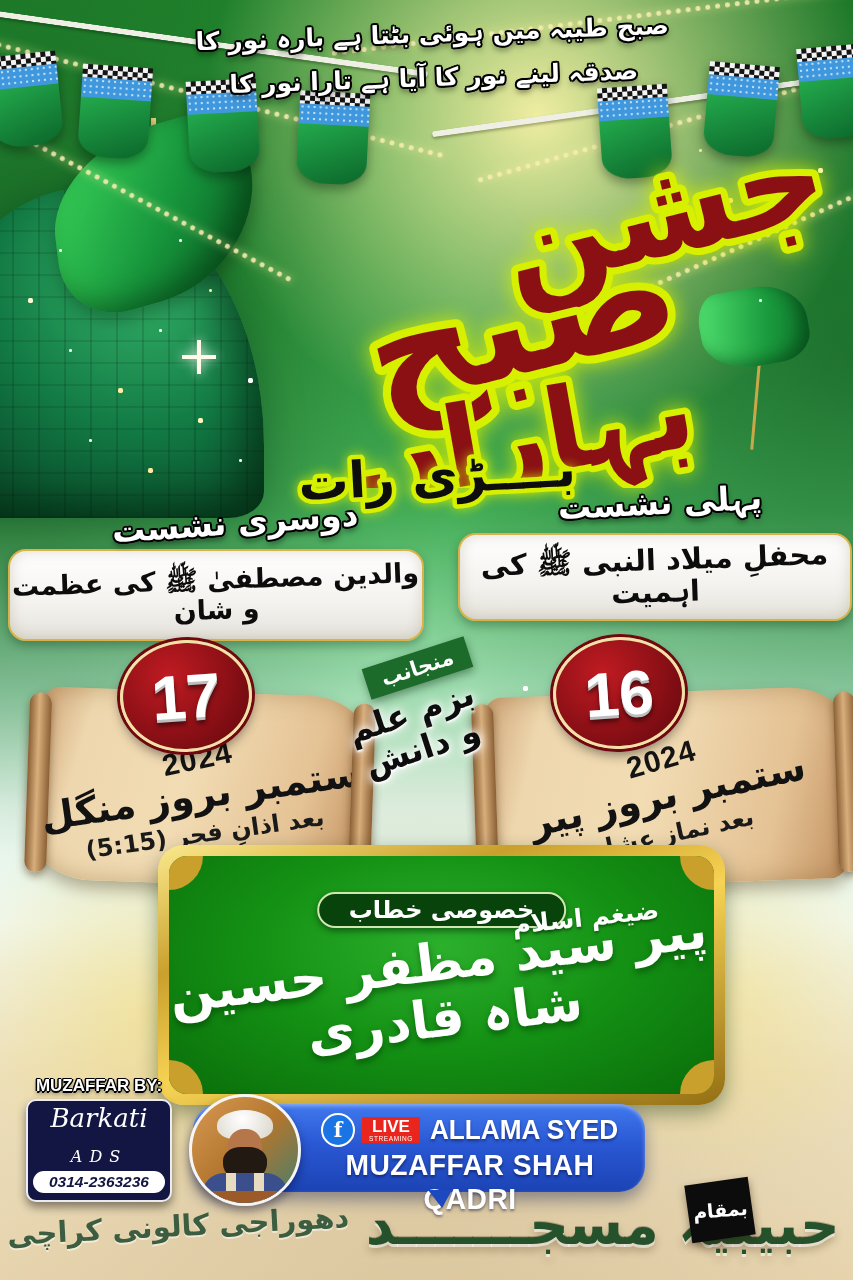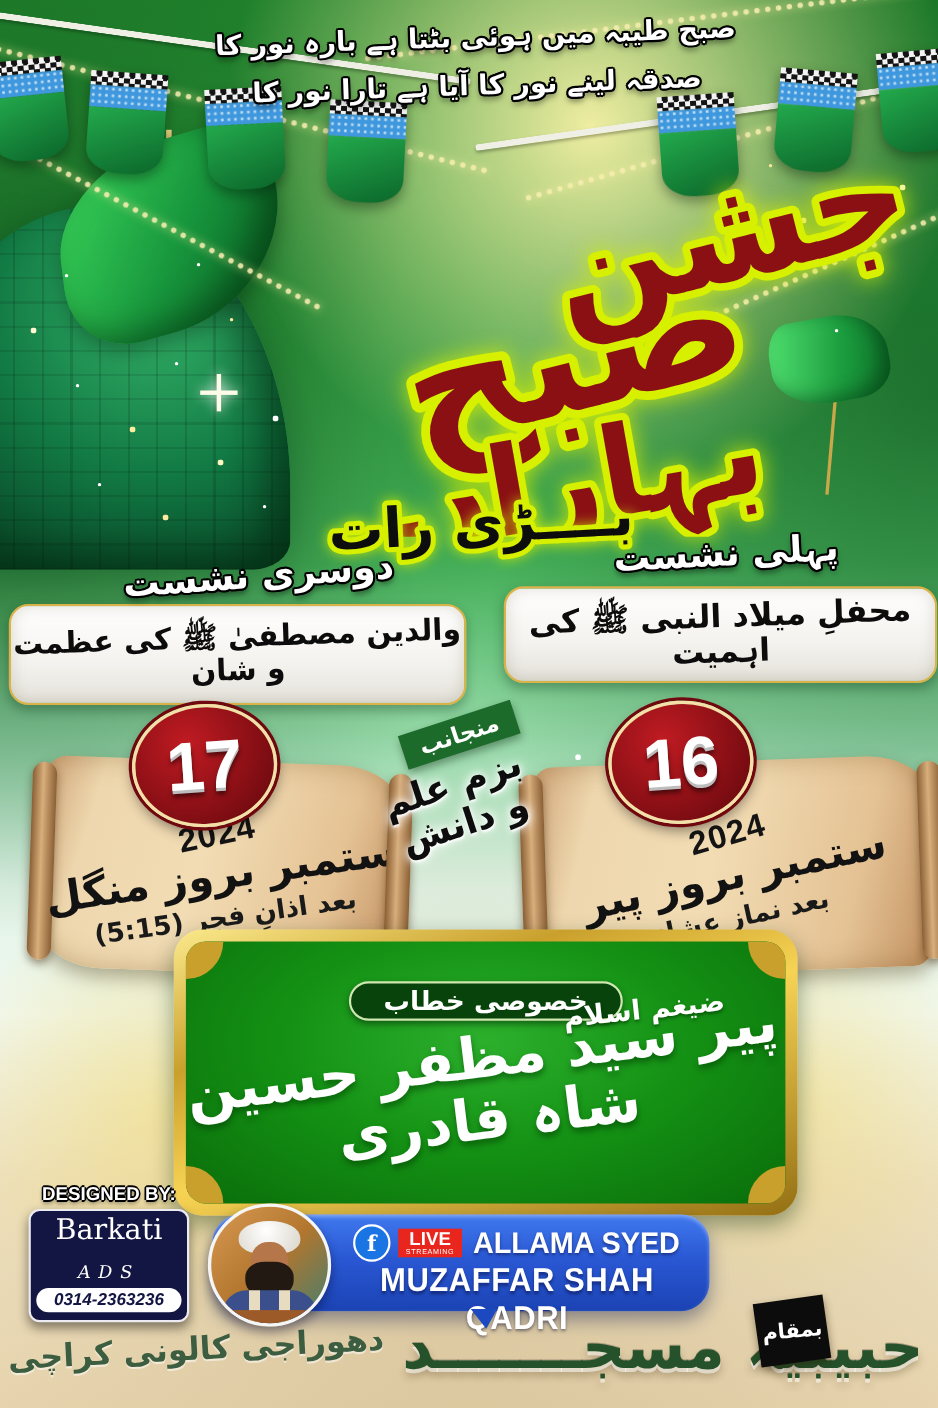--- a/index.html
+++ b/index.html
@@ -165,21 +165,21 @@
     font-size:52px;font-weight:800;line-height:1.08;transform:rotate(-7deg);direction:rtl;
     text-shadow:0 4px 6px rgba(0,60,0,.55);}
 
   
   .designed{position:absolute;left:26px;top:1076px;width:146px;text-align:center;z-index:8;}
   .dlabel{font-family:"Liberation Sans",sans-serif;font-size:17px;font-weight:800;
     color:#fff;text-shadow:1.5px 0 0 #000,-1.5px 0 0 #000,0 1.5px 0 #000,0 -1.5px 0 #000,
     1px 1px 0 #000,-1px -1px 0 #000,0 3px 4px rgba(0,0,0,.6);}
   .dbox{margin-top:3px;background:#131642;border:2px solid #ecebf2;border-radius:10px;
     padding:4px 5px 7px;box-shadow:0 5px 10px rgba(0,0,0,.45);}
-  .dbrand{font-family:"DejaVu Serif",serif;font-size:26px;color:#fff;line-height:1;}
+  .dbrand{font-family:"DejaVu Serif",serif;font-style:italic;font-size:26px;color:#fff;line-height:1;}
   .dads{font-family:"DejaVu Serif",serif;font-style:italic;font-size:16px;color:#fff;
     letter-spacing:7px;margin-top:16px;}
   .dphone{margin-top:5px;background:#fff;border-radius:999px;color:#131642;font-size:15.5px;
     font-weight:800;font-family:"Liberation Sans",sans-serif;padding:2px 0;font-style:italic;}
 
   
   .livebar{position:absolute;left:193px;top:1104px;width:452px;height:88px;border-radius:26px;
     background:linear-gradient(180deg,#4079ee 0%,#2a58d4 45%,#1b43b4 100%);
     box-shadow:0 8px 16px rgba(10,25,80,.4),inset 0 2px 4px rgba(255,255,255,.4);z-index:8;}
   .livebar::after{content:"";position:absolute;left:235px;bottom:-16px;width:0;height:0;
@@ -346,21 +346,21 @@
         <div class="cnr tr"></div>
         <div class="cnr bl"></div>
         <div class="cnr br"></div>
       <div class="khitab rtl">خصوصی خطاب</div>
       <div class="zaigham rtl">ضیغم اسلام</div>
       <div class="speaker">پیر سید مظفر حسین شاہ قادری</div>
     </div>
   </div>
 
   <div class="designed">
-    <div class="dlabel">DESIGNED BY:</div>
+    <div class="dlabel">MUZAFFAR BY:</div>
     <div class="dbox">
       <div class="dbrand">Barkati</div>
       <div class="dads">ADS</div>
       <div class="dphone">0314-2363236</div>
     </div>
   </div>
 
   <div class="livebar">
     <div class="avatar">
       <div class="turban"></div>

